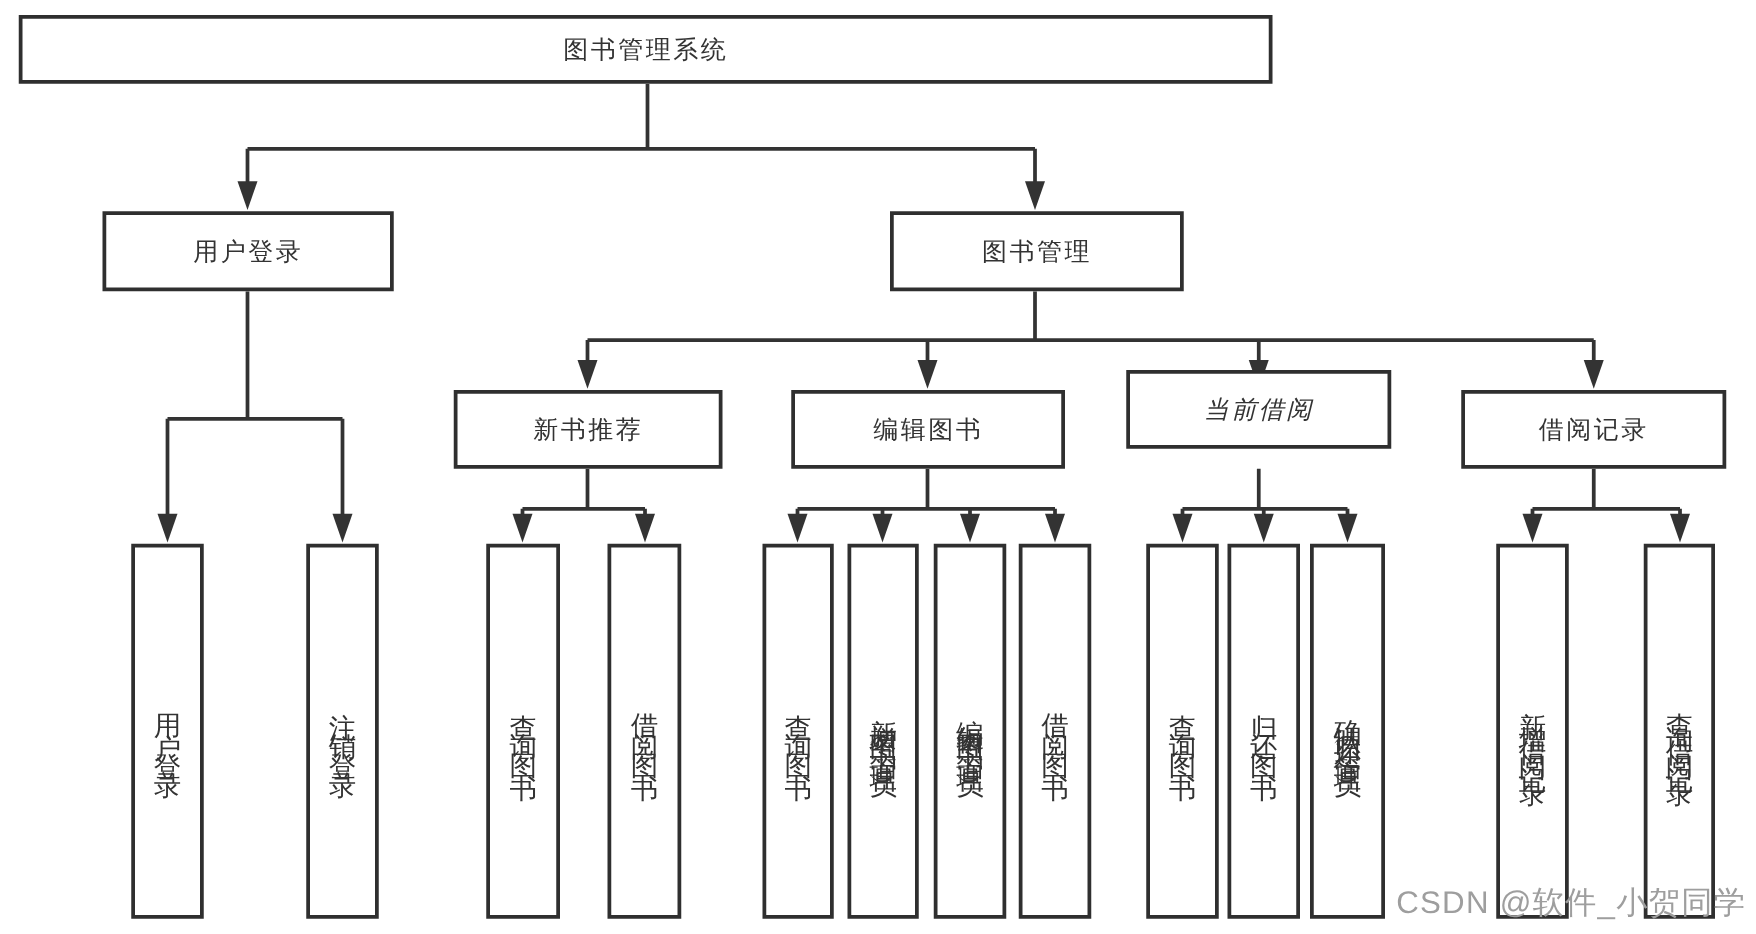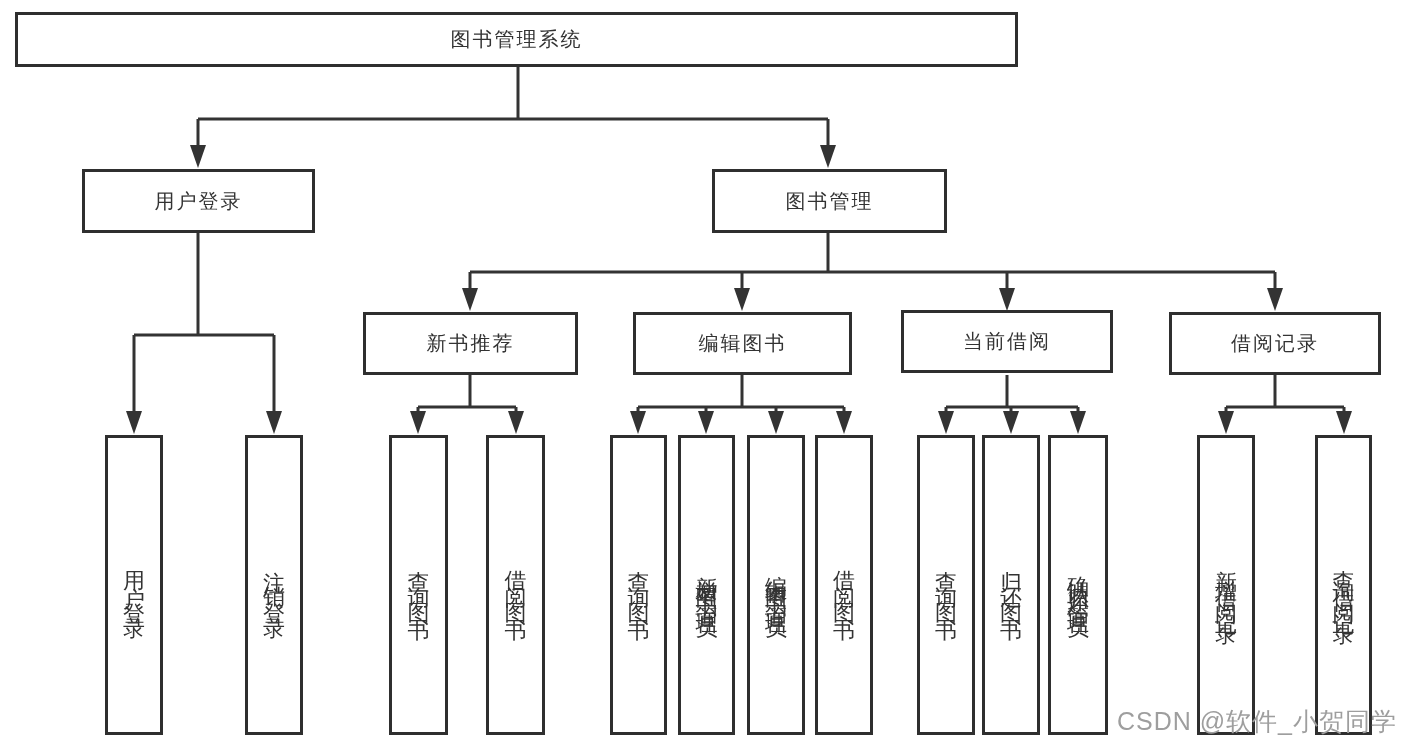--- a/index.html
+++ b/index.html
@@ -130,21 +130,21 @@
   <div class="box" style="left:712px;top:169px;width:235px;height:64px;font-family:Liberation Serif, serif;">
     <span class="hlabel">图书管理</span>
   </div>
 
   <div class="box" style="left:363px;top:312px;width:215px;height:63px;justify-content:center;">
     <span class="hlabel">新书推荐</span>
   </div>
   <div class="box" style="left:633px;top:312px;width:219px;height:63px;">
     <span class="hlabel">编辑图书</span>
   </div>
-  <div class="box" style="left:901px;top:310px;width:212px;height:63px;">
+  <div class="box" style="left:901px;top:296px;width:212px;height:63px;font-style:italic;">
     <span class="hlabel">当前借阅</span>
   </div>
   <div class="box" style="left:1169px;top:312px;width:212px;height:63px;">
     <span class="hlabel">借阅记录</span>
   </div>
 
   <div class="box leaf" style="left:105px;width:58px;">
     <span class="vtext" style="letter-spacing: 16px;">用户登录</span>
   </div>
   <div class="box leaf" style="left:245px;width:58px;">

